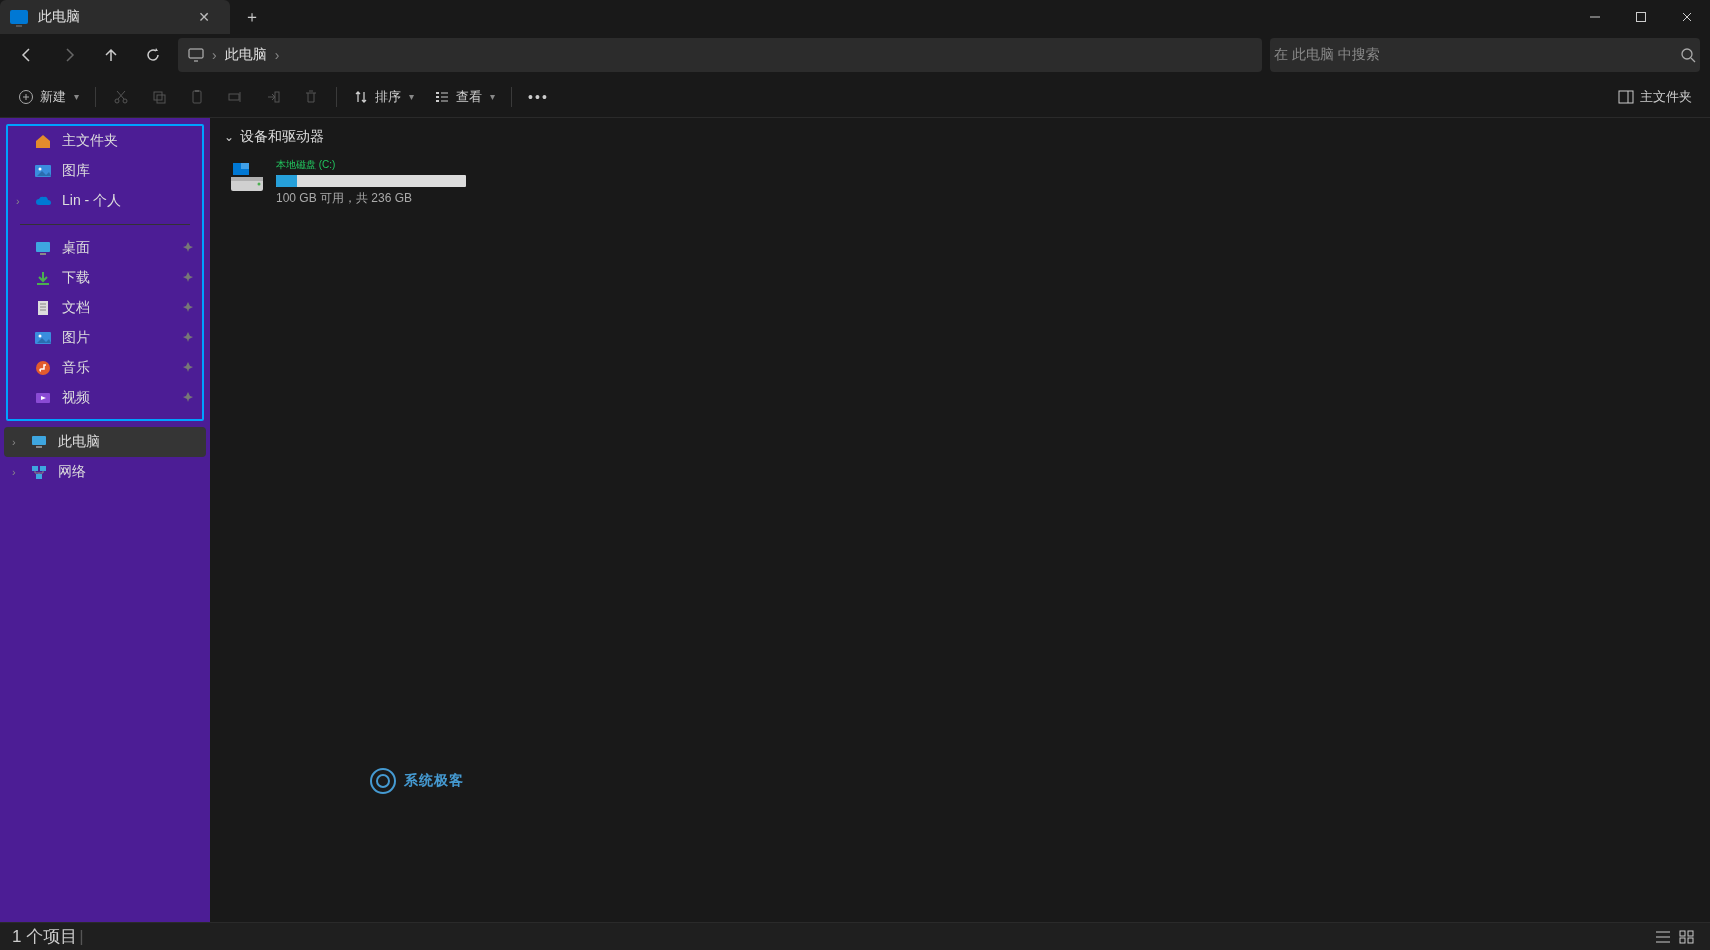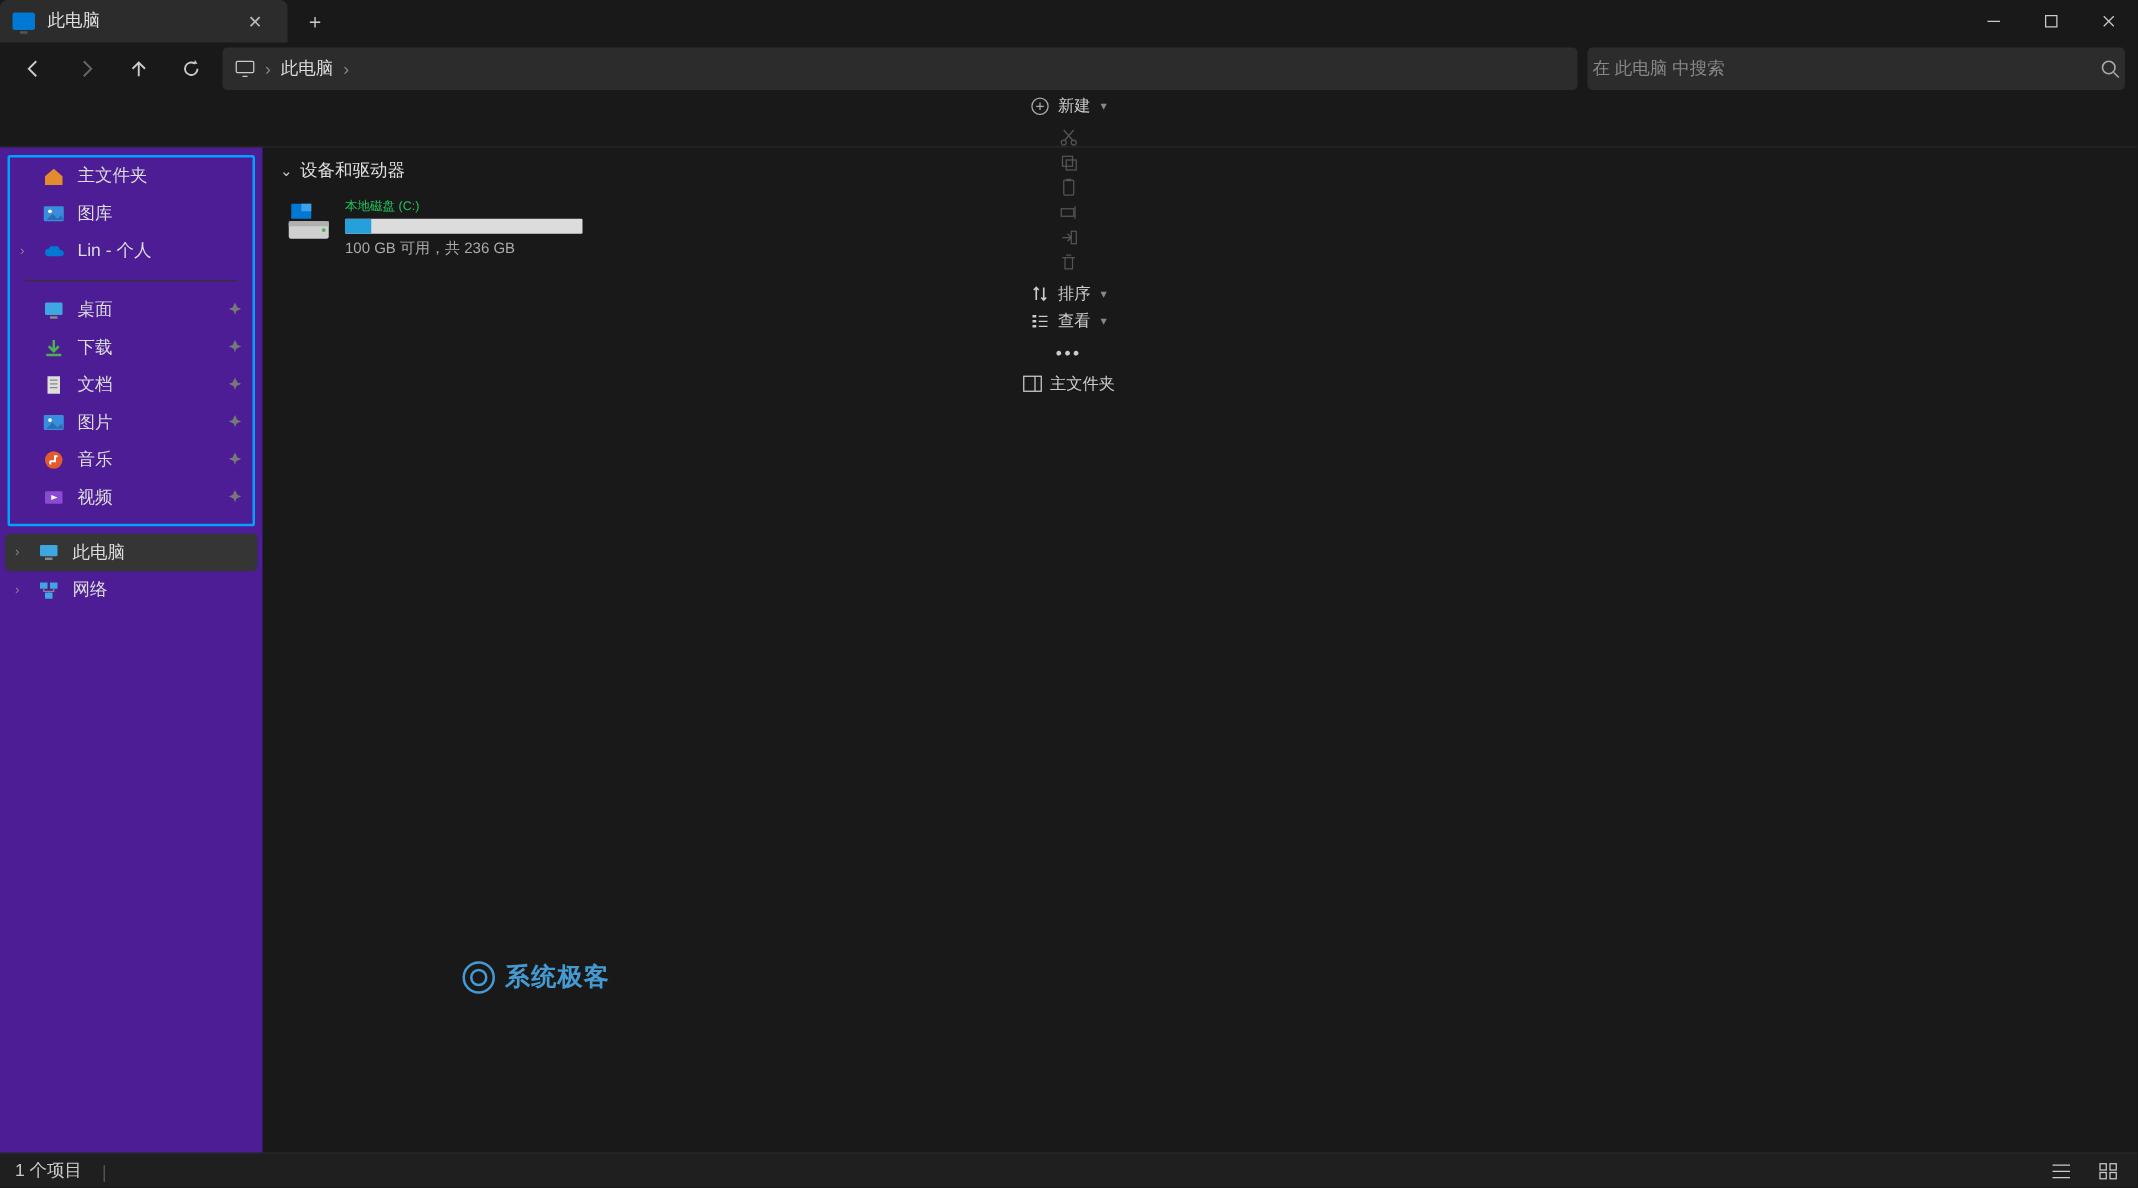--- a/index.html
+++ b/index.html
@@ -73,21 +73,20 @@
 .searchbar span { flex:1; }
 .searchbar svg { width:16px; height:16px; }
 
 
 .toolbar {
   height: 42px;
   display:flex; align-items:center;
   padding: 0 10px;
   gap: 4px;
   border-bottom: 1px solid #2a2a2a;
-  flex-direction: column;
 }
 .tool-btn { height: 32px; min-width:34px; display:flex; align-items:center; justify-content:center; gap:6px; color:#999; padding:0 8px; border-radius:4px; cursor:pointer; }
 .tool-btn.disabled { color:#555; }
 .tool-btn svg { width:16px; height:16px; }
 .tool-sep { width:1px; height:20px; background:#3a3a3a; margin:0 4px; }
 .tool-label { color:#ccc; font-size:13px; }
 .toolbar-spacer { flex:1; }
 .chev-small { font-size:10px; color:#888; margin-left:2px; }
 
 
@@ -146,39 +145,39 @@
 .drive-info { flex:1; display:flex; flex-direction:column; gap:3px; }
 .drive-label { color:#22c55e; font-size:10px; }
 .drive-bar { width:190px; height:12px; background:#dcdcdc; border-radius:1px; overflow:hidden; }
 .drive-bar-fill { height:100%; background:#26a0da; }
 .drive-sub { color:#aaa; font-size:12px; }
 
 
 .watermark {
   position:absolute; left:160px; top:650px;
   display:flex; align-items:center; gap:8px;
-  color:#4aa8e6; font-size:20px; font-weight:bold;
+  color:#4aa8e6; font-size:14px; font-weight:bold;
   opacity:0.9;
   letter-spacing:1px;
 }
 .watermark .wm-icon {
   width:26px; height:26px; border:2px solid #4aa8e6; border-radius:50%;
   display:flex; align-items:center; justify-content:center;
 }
 .watermark .wm-icon::before { content:""; width:10px; height:10px; border:2px solid #4aa8e6; border-radius:50%; }
 
 
 .statusbar {
   height: 28px;
   background:#1f1f1f;
   border-top:1px solid #2a2a2a;
   display:flex; align-items:center;
   padding:0 12px;
-  font-size:14px; color:#ccc;
-  gap:16px;
+  font-size:17px; color:#ccc;
+  gap:2px;
 }
 .statusbar .sbsep { color:#555; }
 .statusbar-spacer { flex:1; }
 .view-btn { width:22px; height:18px; display:flex; align-items:center; justify-content:center; color:#ccc; cursor:pointer; }
 .view-btn svg { width:16px; height:14px; }
 </style>
 </head>
 <body>
 
 <div class="titlebar">

